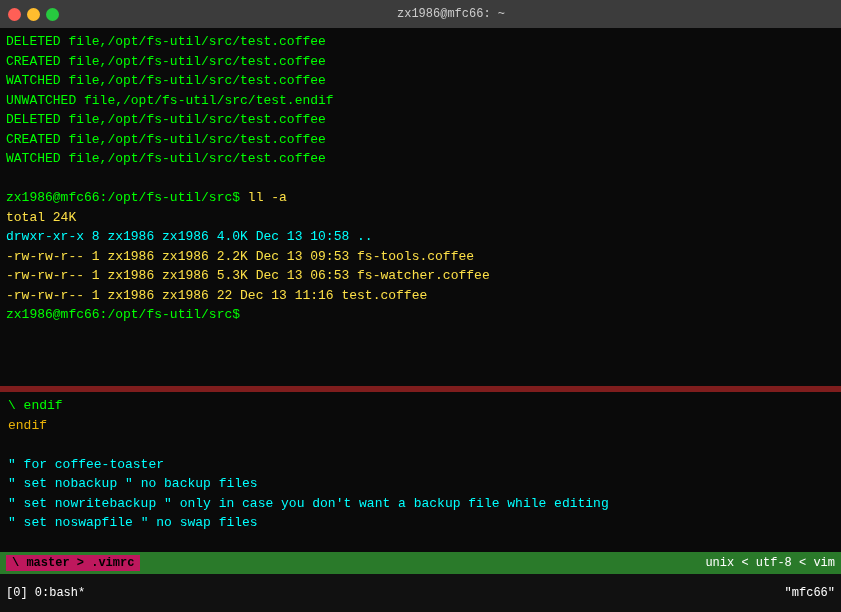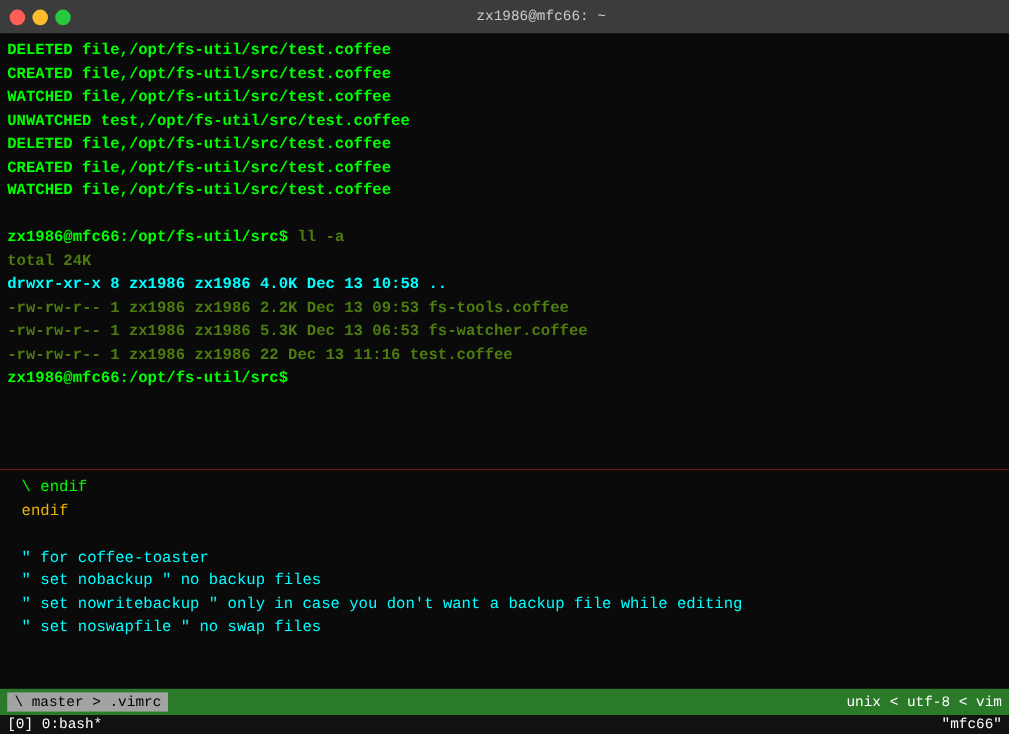--- a/index.html
+++ b/index.html
@@ -43,104 +43,103 @@
       flex: 1;
       text-align: center;
     }
 
     
     .terminal-top {
       background: #0a0a0a;
       flex: 1;
       padding: 4px 6px;
       overflow: hidden;
-      border-bottom: 1px solid #7f1d1d;
-      font-weight: bold;
+      border-bottom: 6px solid #7f1d1d;
     }
     .terminal-bottom {
       background: #0a0a0a;
       flex-shrink: 0;
       height: 220px;
       display: flex;
       flex-direction: column;
     }
     .editor-content {
       flex: 1;
-      padding: 4px 18px;
+      padding: 4px 8px;
       overflow: hidden;
     }
     .statusbar {
       background: #2a7a2a;
       height: 22px;
       display: flex;
       align-items: center;
       padding: 0 6px;
       flex-shrink: 0;
     }
     .statusbar-left {
       display: flex;
       align-items: center;
       gap: 4px;
     }
     .statusbar-branch {
-      background: #a3a3a3;
+      background: #be185d;
       color: #000;
       padding: 1px 6px;
       font-size: 12px;
-      font-weight: normal;
+      font-weight: bold;
     }
     .statusbar-right {
       margin-left: auto;
       color: #fff;
       font-size: 12px;
       text-align: right;
     }
 
     
     .vimline {
       background: #111;
-      height: 16px;
+      height: 38px;
       display: flex;
       align-items: center;
       padding: 0 6px;
       flex-shrink: 0;
     }
     .vimline-left {
       color: #fff;
       font-size: 12px;
     }
     .vimline-right {
       margin-left: auto;
       color: #fff;
       font-size: 12px;
     }
 
     .green { color: #00ff00; }
     .cyan { color: #00ffff; }
-    .white { color: #4d7c0f; }
+    .white { color: #fde047; }
     .yellow { color: #eab308; }
     .line { display: block; line-height: 1.5; }
   </style>
 </head>
 <body>
 
 <div class="titlebar">
   <div class="titlebar-buttons">
     <span class="tb-btn tb-close"></span>
     <span class="tb-btn tb-min"></span>
     <span class="tb-btn tb-max"></span>
   </div>
   <span class="titlebar-title">zx1986@mfc66: ~</span>
 </div>
 
 <div class="terminal-top">
   <span class="line green">DELETED  file,/opt/fs-util/src/test.coffee</span>
   <span class="line green">CREATED  file,/opt/fs-util/src/test.coffee</span>
   <span class="line green">WATCHED  file,/opt/fs-util/src/test.coffee</span>
-  <span class="line green">UNWATCHED test,/opt/fs-util/src/test.coffee</span>
+  <span class="line green">UNWATCHED file,/opt/fs-util/src/test.endif</span>
   <span class="line green">DELETED  file,/opt/fs-util/src/test.coffee</span>
   <span class="line green">CREATED  file,/opt/fs-util/src/test.coffee</span>
   <span class="line green">WATCHED  file,/opt/fs-util/src/test.coffee</span>
   <span class="line">&nbsp;</span>
   <span class="line">
     <span class="green">zx1986@mfc66:/opt/fs-util/src$</span>
     <span class="white"> ll -a</span>
   </span>
   <span class="line white">total 24K</span>
   <span class="line cyan">drwxr-xr-x 8 zx1986 zx1986 4.0K Dec 13 10:58 ..</span>

